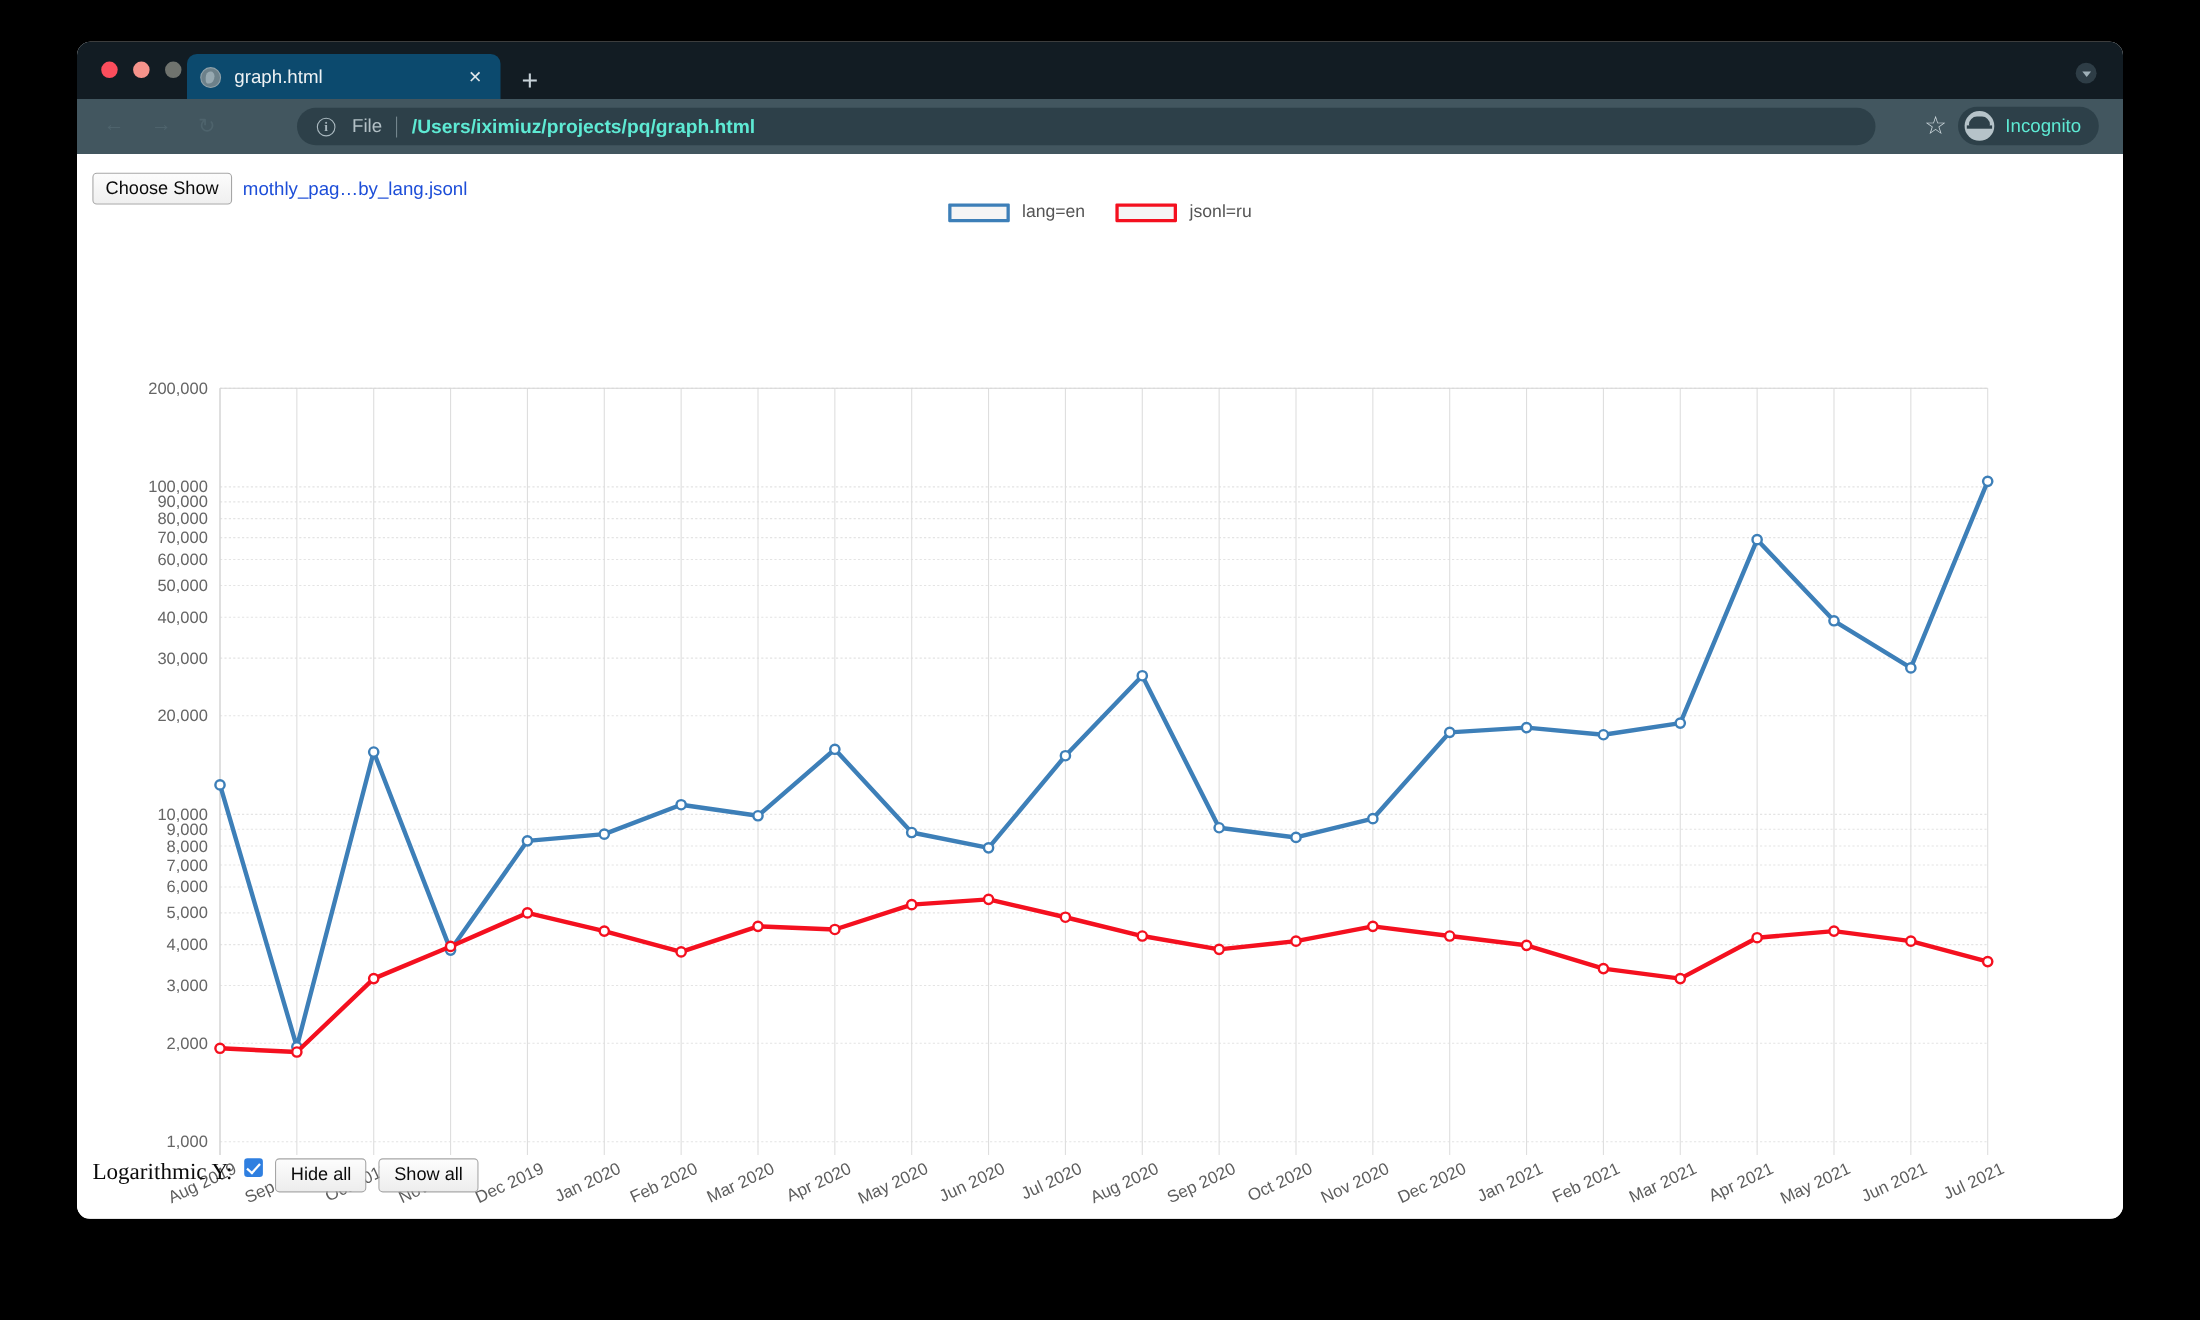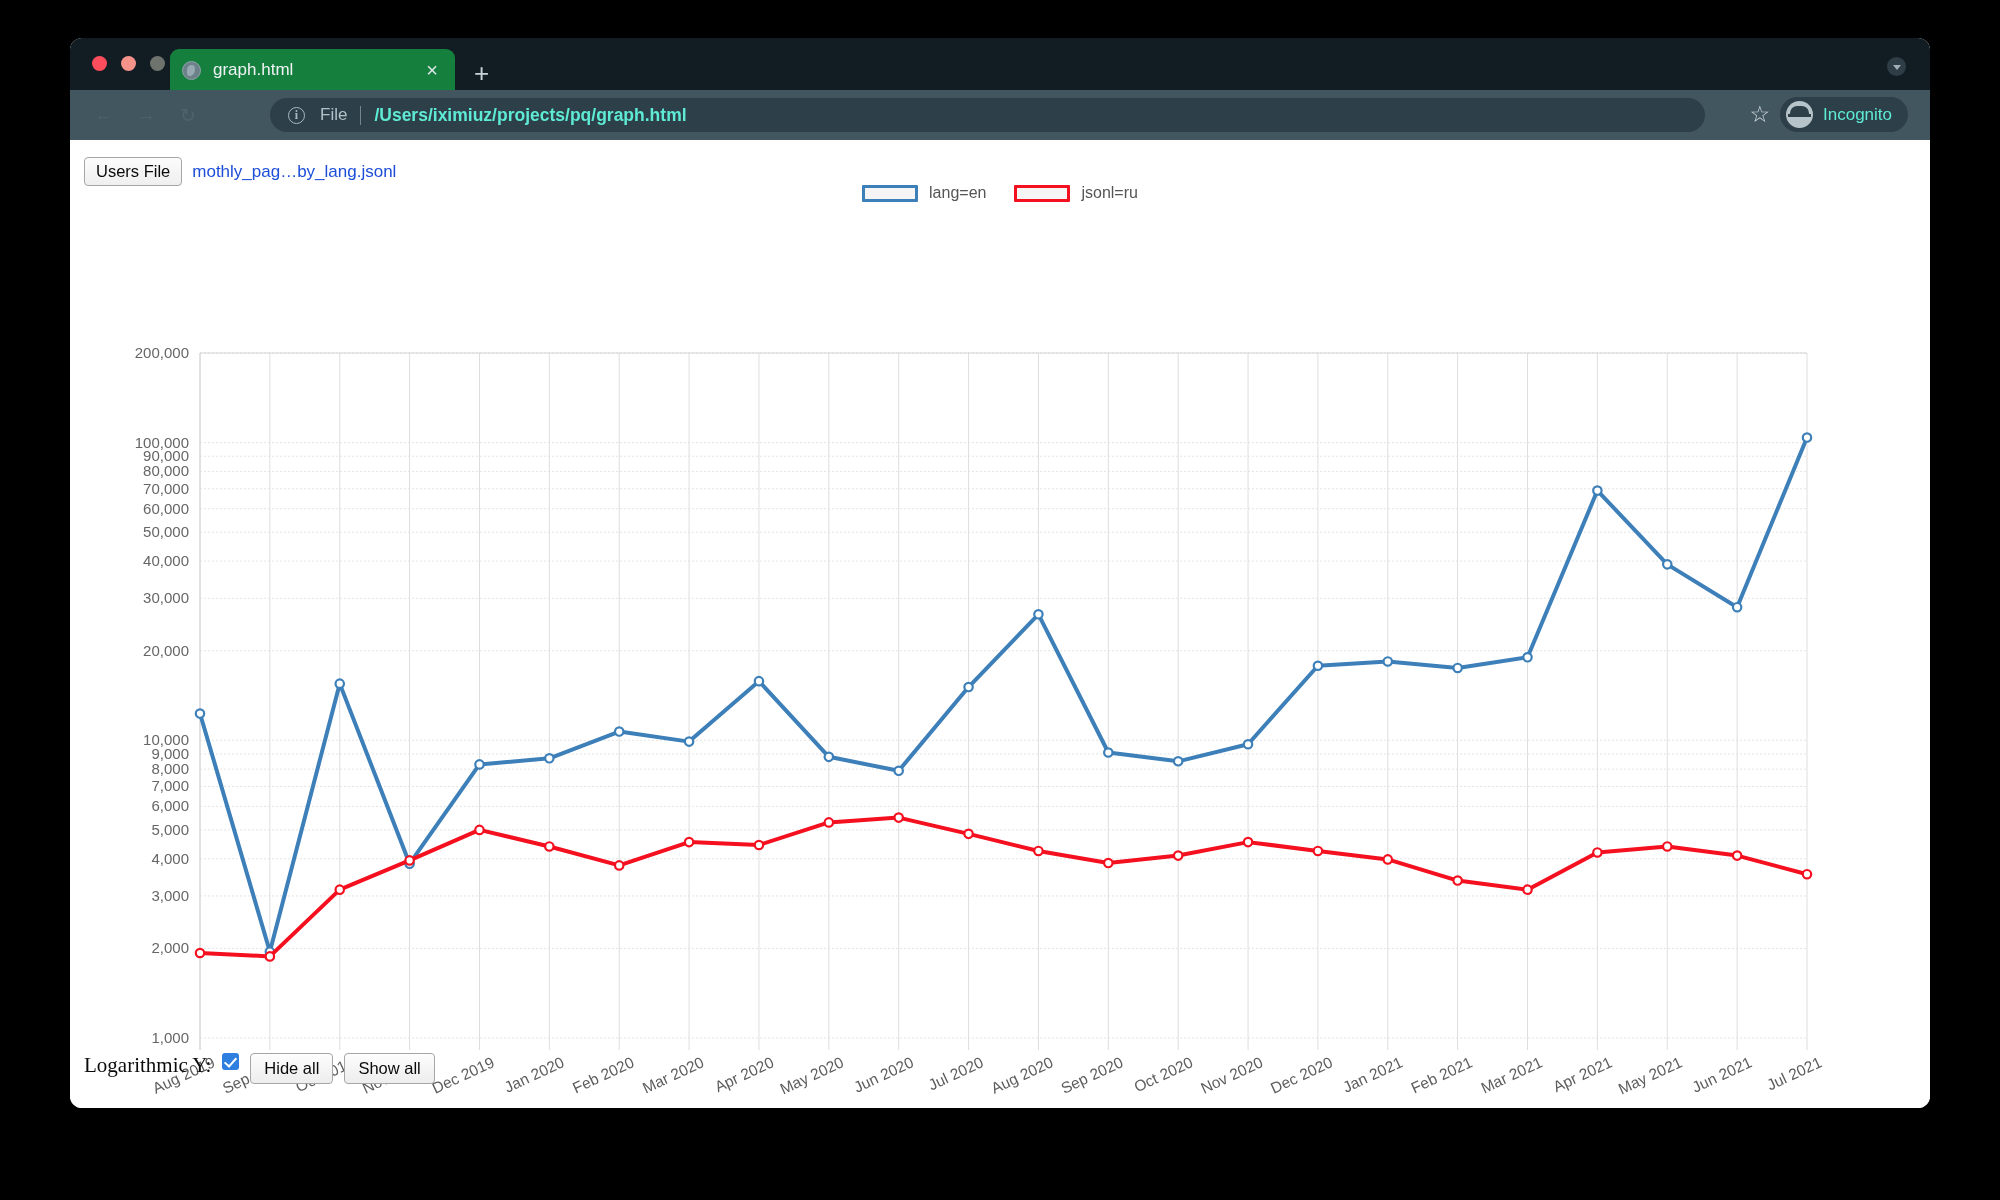--- a/index.html
+++ b/index.html
@@ -29,21 +29,21 @@
     position: absolute; left: 22px; top: 18px;
     display: flex; gap: 14px;
   }
   .dot { width: 15px; height: 15px; border-radius: 50%; }
   .dot.red { background: #fb4d5c; }
   .dot.yellow { background: #f5938b; }
   .dot.green { background: #6f736e; }
   .tab {
     position: absolute; left: 100px; top: 11px;
     width: 285px; height: 42px;
-    background: #15803d;
+    background: #0c4a6e;
     border-radius: 9px 9px 0 0;
     display: flex; align-items: center;
     padding: 0 12px;
   }
   .tab-favicon {
     width: 19px; height: 19px; border-radius: 50%;
     background: #6d818a;
     border: 1.5px solid #8fa1a9;
     flex: 0 0 auto;
     position: relative;
@@ -276,21 +276,21 @@
     <div class="star-icon">☆</div>
     <div class="incognito-chip">
       <span class="spy-icon"></span>
       <span class="incognito-label">Incognito</span>
     </div>
   </div>
 
   <div class="page">
 
     <div class="filerow">
-      <button class="choose-file-btn">Users File</button>
+      <button class="choose-file-btn">Choose Show</button>
       <span class="file-name">mothly_pag…by_lang.jsonl</span>
     </div>
 
     <div class="legend">
       <div class="legend-item">
         <span class="legend-swatch" style="border-color: rgb(61, 127, 184);"></span>
         <span class="legend-label">lang=en</span>
       </div>
       <div class="legend-item">
         <span class="legend-swatch" style="border-color: rgb(244, 16, 31);"></span>

